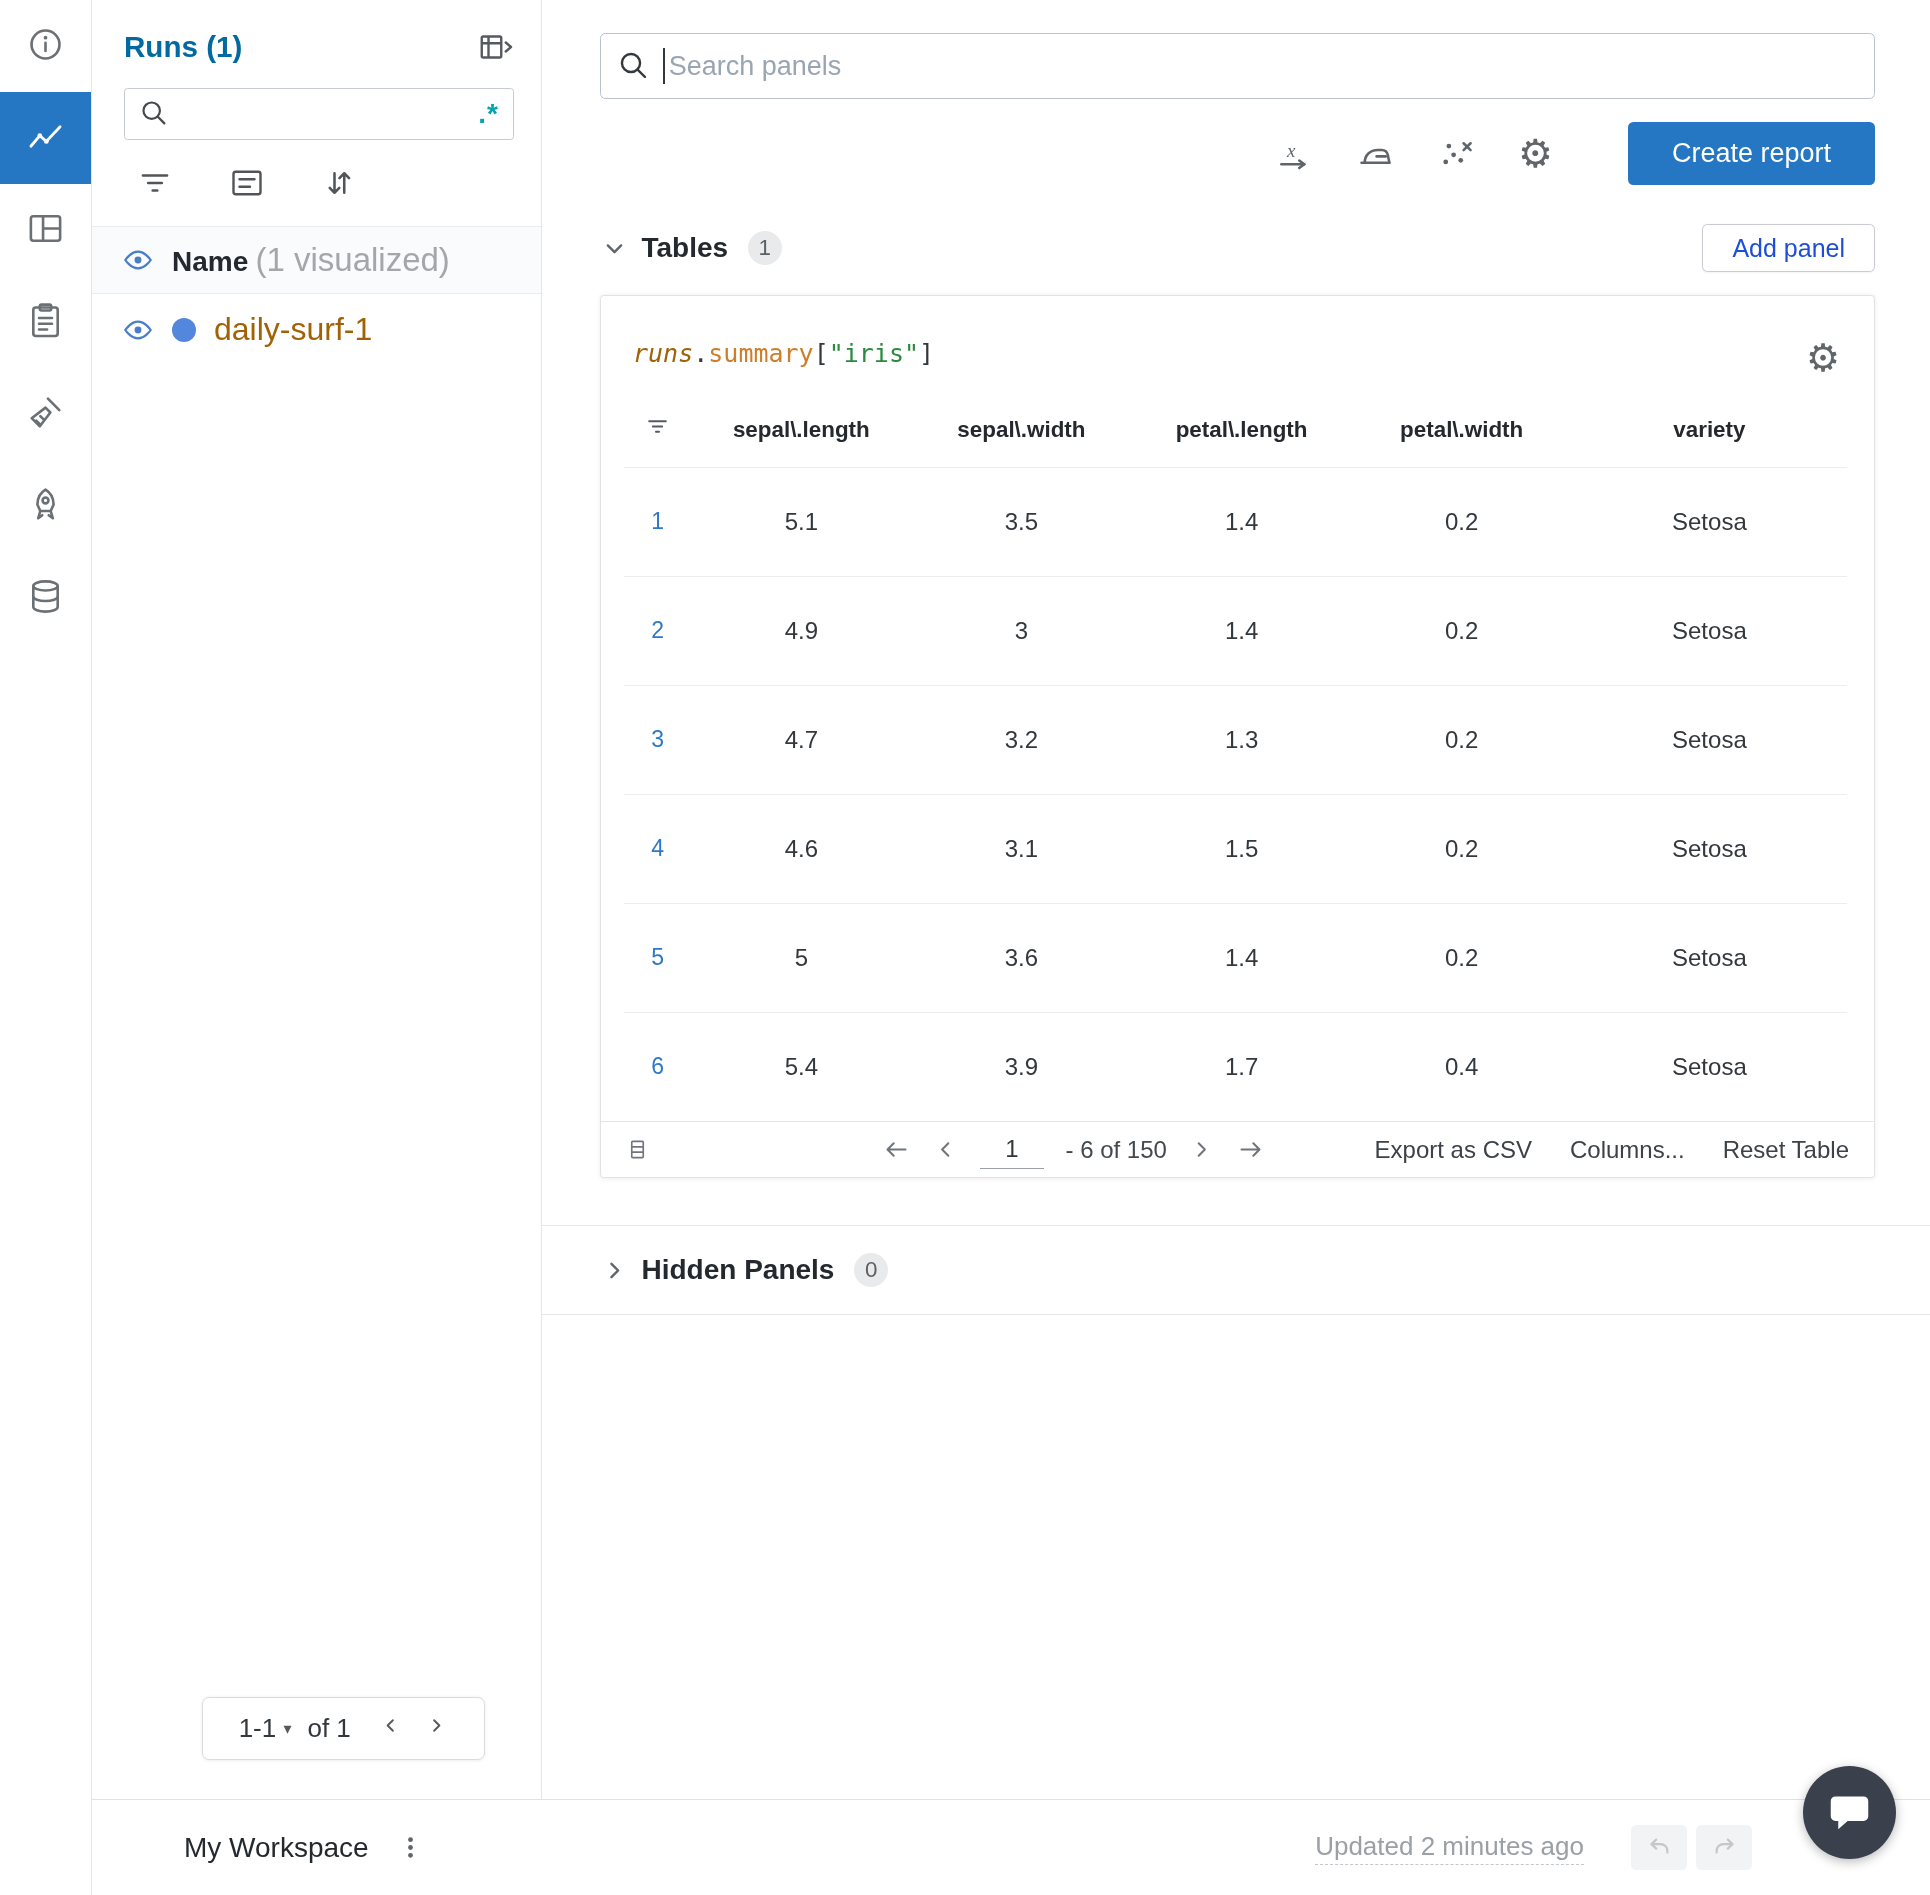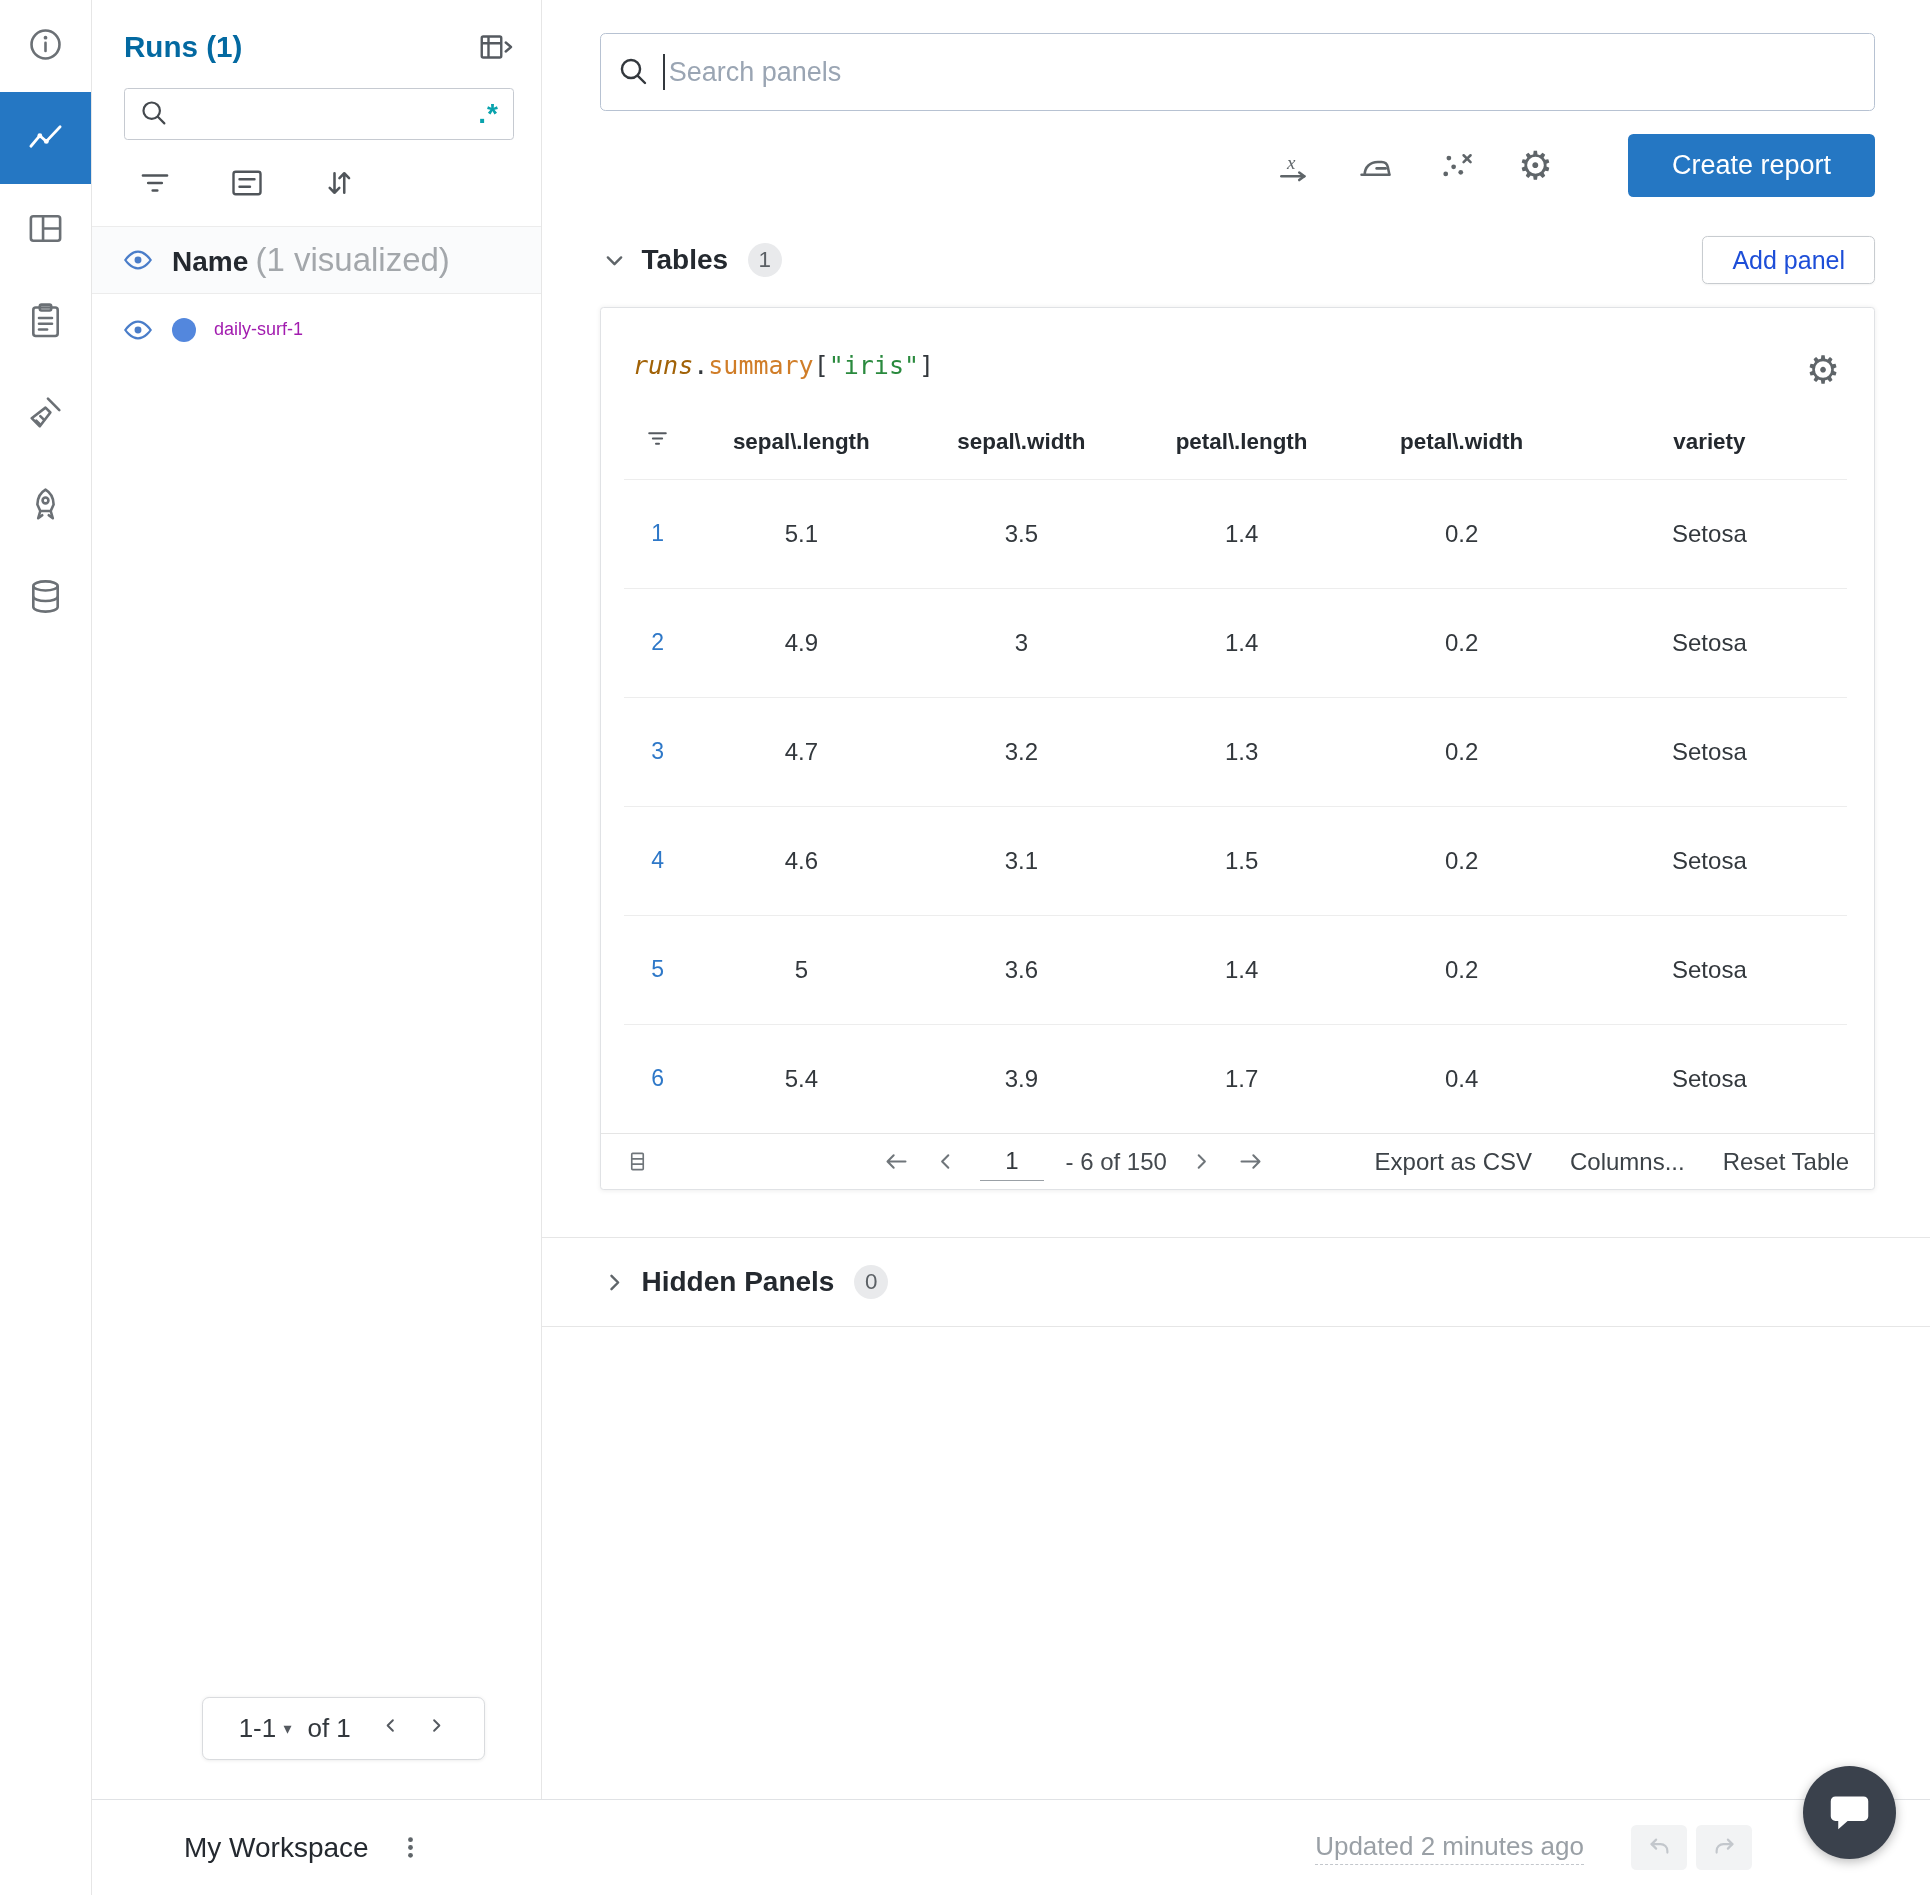--- a/index.html
+++ b/index.html
@@ -28,31 +28,31 @@
   .regex-toggle { color:#09a3ad; font-weight:700; font-size:28px; letter-spacing:0.9px; cursor:pointer; }
   .filter-row { display:flex; align-items:center; gap:56px; padding:25px 0 21.5px 45px; color:#50555a; }
   .filter-row svg { width:36px; height:36px; cursor:pointer; }
   .name-row { border-top:0.9px solid #ececec; border-bottom:0.9px solid #ececec; background:#fafbfc; height:68px; display:flex; align-items:center; padding-left:30px; gap:18px; }
   .eye-icon { color:#4a7dc9; display:flex; cursor:pointer; }
   .eye-icon svg { width:32px; height:32px; }
   .name-label { font-size:28px; font-weight:600; color:#24292f; }
   .name-annotation { font-size:33px; font-weight:400; color:#a3a7ab; margin-left:7.2px; }
   .run-row { height:72px; display:flex; align-items:center; padding-left:30px; gap:18px; cursor:pointer; }
   .run-dot { width:24px; height:24px; border-radius:50%; background:#5387dd; flex-shrink:0; }
-  .run-name { font-size:18px; color:#a21caf; }
+  .run-name { font-size:32px; color:#a16207; }
   .sidebar-spacer { flex:1; }
   .sidebar-pagination { margin:0 auto 39px auto; transform:translateX(27px); min-width:283px; height:63px; border:0.9px solid #d9dbde; border-radius:7.2px; background:#fff; box-shadow:0 0.9px 3.6px rgba(0,0,0,0.07); display:flex; align-items:center; justify-content:center; gap:16px; font-size:26px; color:#33383d; padding:0 25px; }
   .page-size { display:flex; align-items:center; gap:7.2px; cursor:pointer; }
   .tri-down { font-size:16px; color:#555a60; }
   .pg-chevs { display:flex; align-items:center; gap:23px; margin-left:12.5px; color:#555a60; }
   .pg-chevs svg { width:23px; height:23px; cursor:pointer; }
 
   
   .main { flex:1; min-width:0; display:flex; flex-direction:column; background:#fff; }
-  .search-panels { margin:33px 56px 0 58px; height:78px; border:1.8px solid #b7c2d2; border-radius:5.4px; display:flex; align-items:center; padding:17px 16px; }
+  .search-panels { margin:33px 56px 0 58px; height:66px; border:1.8px solid #b7c2d2; border-radius:5.4px; display:flex; align-items:center; padding:17px 16px; }
   .search-panels svg { width:32px; height:32px; color:#33383d; flex-shrink:0; }
   .caret { width:1.8px; height:36px; background:#33383d; margin-left:14.3px; flex-shrink:0; }
   .search-panels input { flex:1; border:none; outline:none; font-size:27px; margin-left:3.6px; color:#33383d; font-family:inherit; }
   .search-panels input::placeholder { color:#9aa5b3; }
   .toolbar { margin:23px 56px 0 58px; display:flex; align-items:center; justify-content:flex-end; gap:43px; }
   .tool-icon { color:#5f6569; display:flex; cursor:pointer; }
   .tool-icon svg { width:38px; height:38px; }
   .gear-glyph { font-size:39px; color:#5f6569; line-height:1; font-family:"DejaVu Sans", sans-serif; cursor:pointer; }
   .create-report { margin-left:32px; width:247px; height:63px; background:#2577c3; color:#fff; border:none; border-radius:5.4px; font-size:27px; font-family:inherit; cursor:pointer; }
   .section-header { margin:39px 56px 0 58px; display:flex; align-items:center; }

